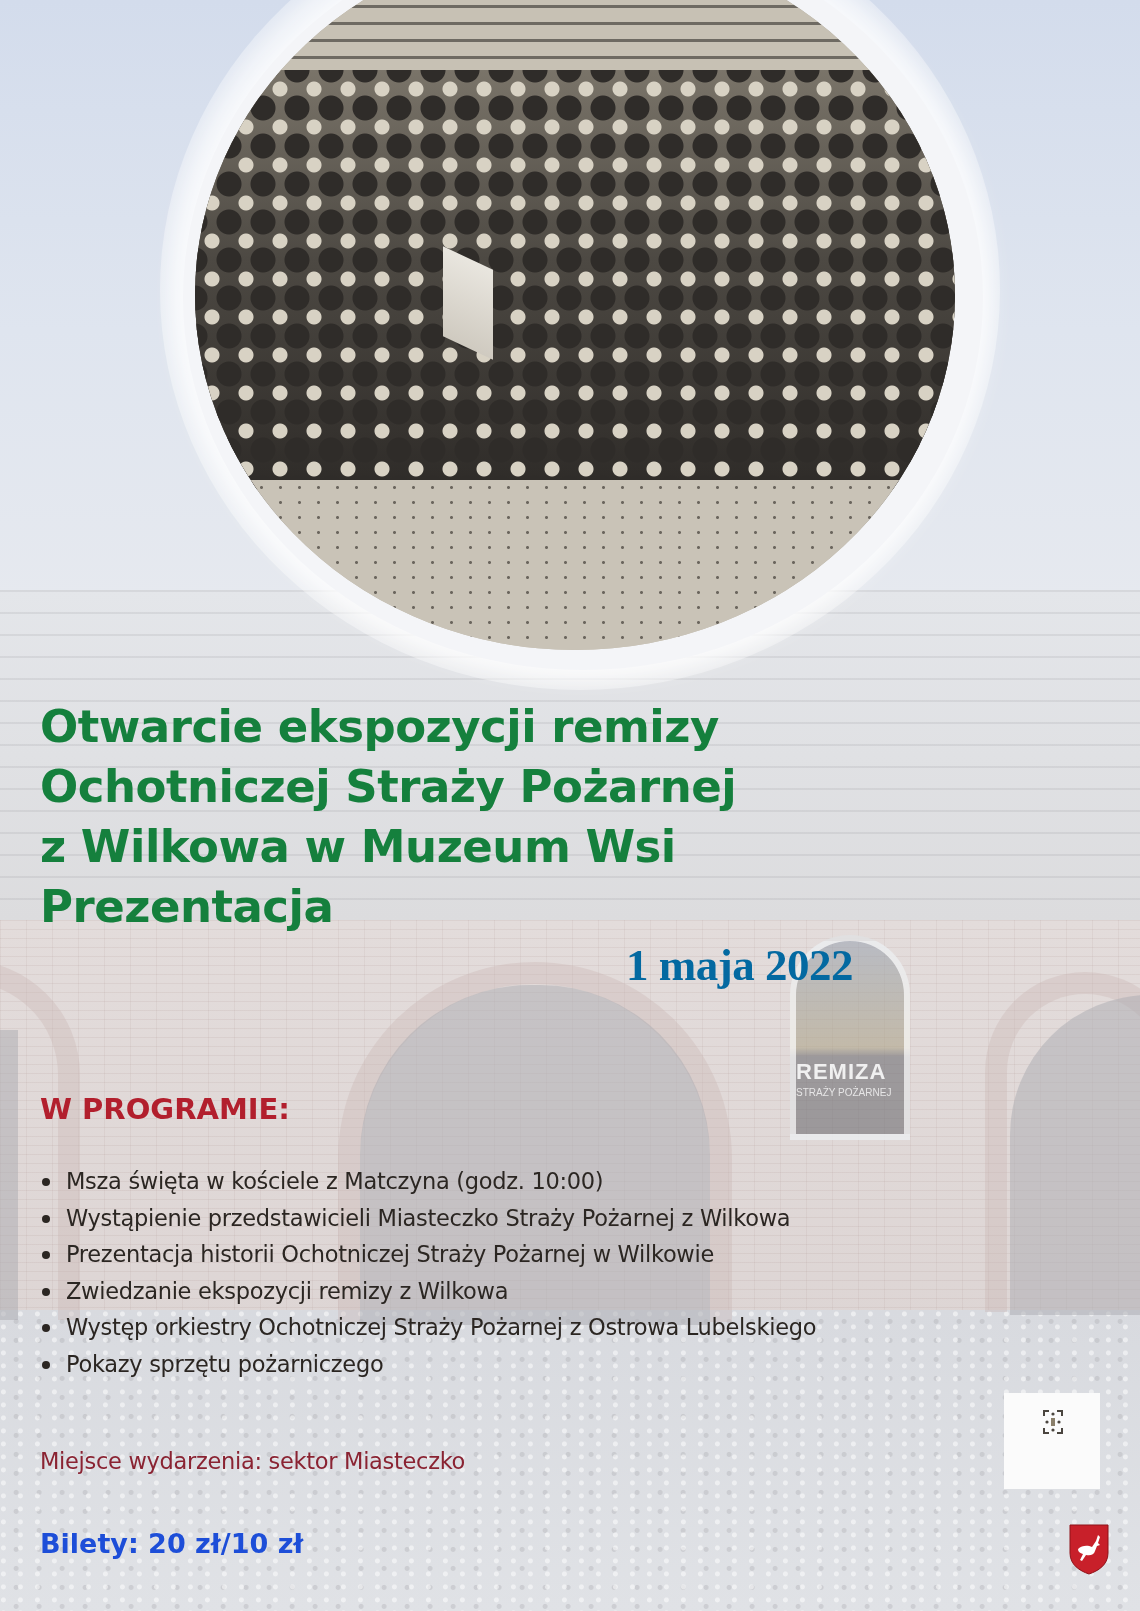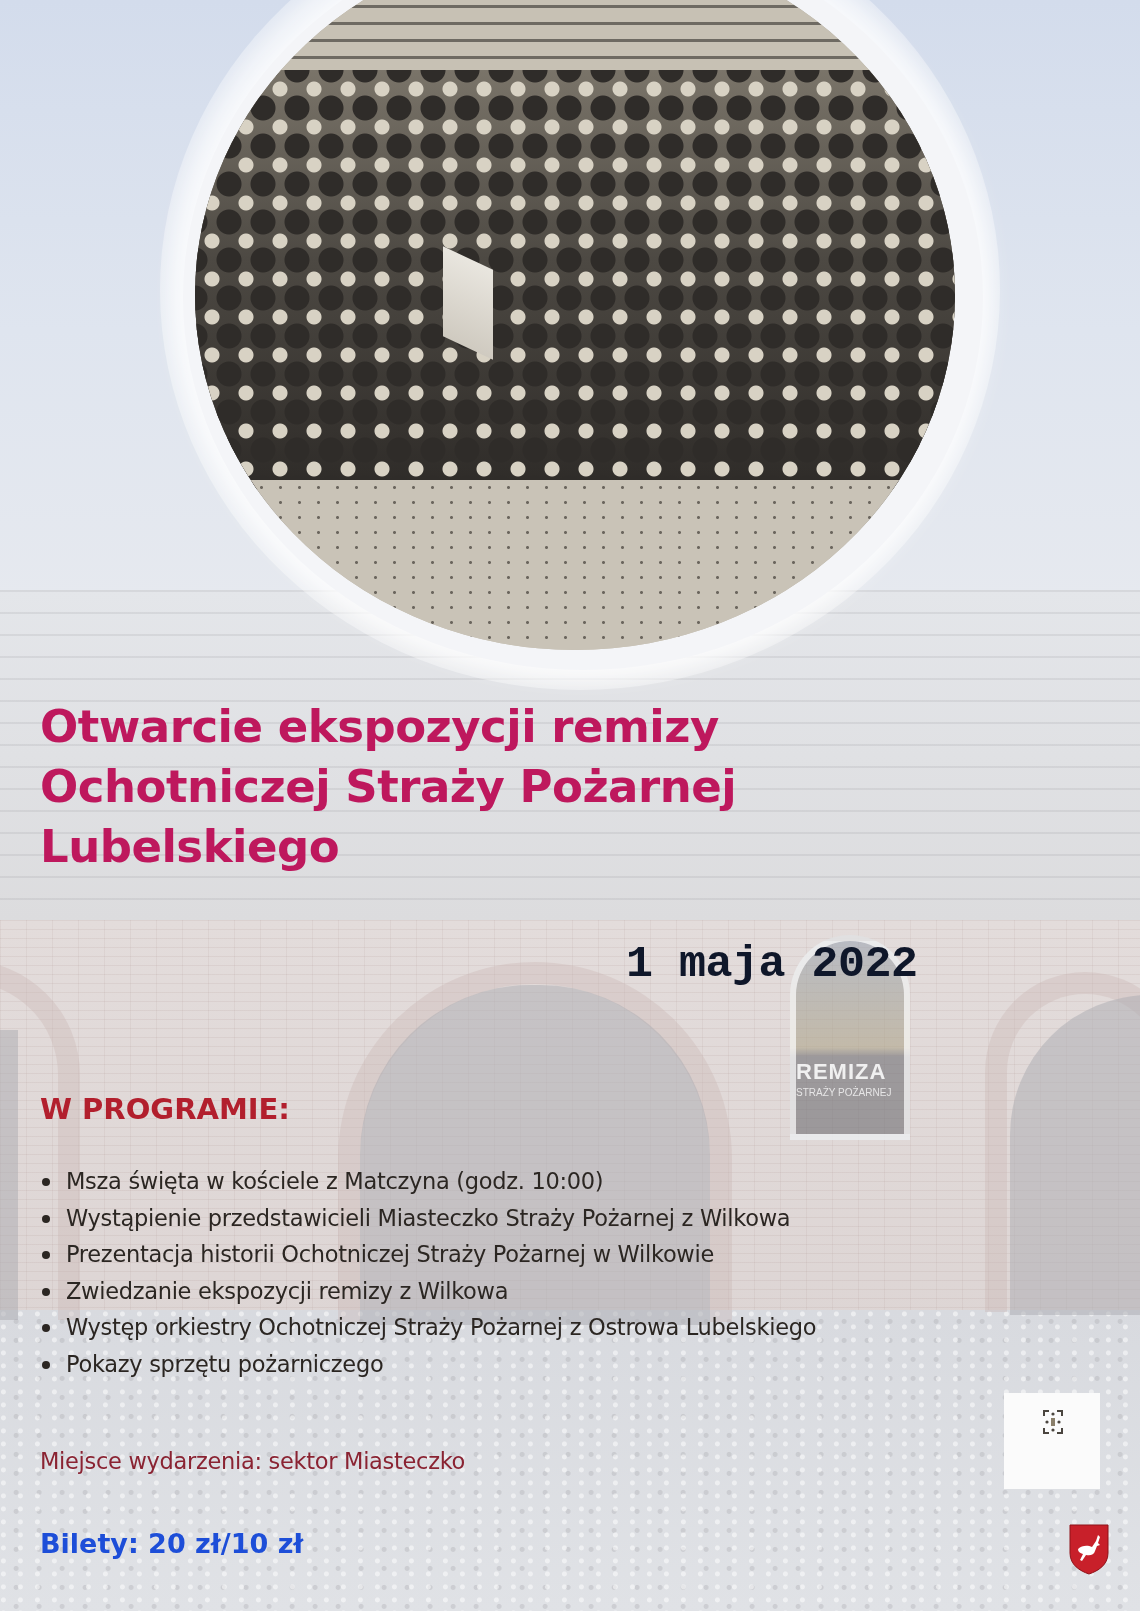--- a/index.html
+++ b/index.html
@@ -98,27 +98,27 @@
       #c9c3b7;
   }
   .photo-flag {
     position: absolute; left: 248px; top: 318px; width: 50px; height: 90px;
     background: linear-gradient(180deg, #e9e6df 0%, #cfcac0 100%); transform: skewY(25deg);
   }
   
   .title {
     position: absolute; left: 40px; top: 697px; width: 1080px;
     font-family: "DejaVu Sans", sans-serif; font-weight: bold;
-    font-size: 45px; line-height: 60px; color: #be185d; letter-spacing: -0.5px;
+    font-size: 45px; line-height: 60px; color: #15803d; letter-spacing: -0.5px;
   }
   .title .line { display: block; white-space: nowrap; }
   .event-date {
     position: absolute; left: 626px; top: 935px;
-    font-family: Liberation Mono, monospace; font-weight: bold;
-    font-size: 45px; line-height: 60px; color: #0f172a; letter-spacing: -0.5px; white-space: nowrap;
+    font-family: Liberation Serif, serif; font-weight: bold;
+    font-size: 45px; line-height: 60px; color: #0369a1; letter-spacing: -0.5px; white-space: nowrap;
   }
   .program-heading {
     position: absolute; left: 40px; top: 1092px;
     font-family: "DejaVu Sans", sans-serif; font-weight: bold;
     font-size: 29px; color: #b21f2d; white-space: nowrap;
   }
   .program-list {
     position: absolute; left: 40px; top: 1163px; list-style: none;
   }
   .program-list li {
@@ -183,21 +183,22 @@
 <div class="photo">
   <div class="photo-roof"></div>
   <div class="photo-crowd"></div>
   <div class="photo-flag"></div>
   <div class="photo-ground"></div>
 </div>
 
 <h1 class="title">
   <span class="line">Otwarcie ekspozycji remizy</span>
   <span class="line">Ochotniczej Straży Pożarnej</span>
-  <span class="line">Lubelskiego</span>
+  <span class="line">z Wilkowa w Muzeum Wsi</span>
+  <span class="line">Prezentacja</span>
 </h1>
 <div class="event-date">1 maja 2022</div>
 
 <h2 class="program-heading">W PROGRAMIE:</h2>
 <ul class="program-list">
   <li><span class="bullet"></span><span>Msza święta w kościele z Matczyna (godz. 10:00)</span></li>
   <li><span class="bullet"></span><span>Wystąpienie przedstawicieli Miasteczko Straży Pożarnej z Wilkowa</span></li>
   <li><span class="bullet"></span><span>Prezentacja historii Ochotniczej Straży Pożarnej w Wilkowie</span></li>
   <li><span class="bullet"></span><span>Zwiedzanie ekspozycji remizy z Wilkowa</span></li>
   <li><span class="bullet"></span><span>Występ orkiestry Ochotniczej Straży Pożarnej z Ostrowa Lubelskiego</span></li>

